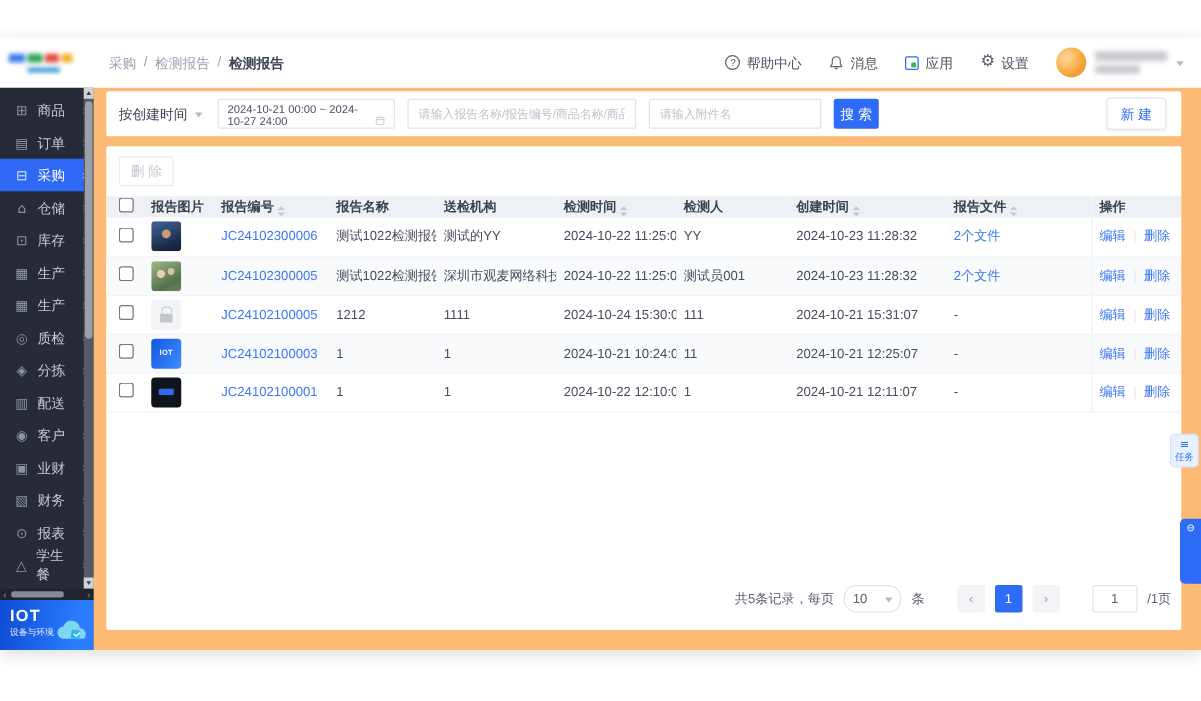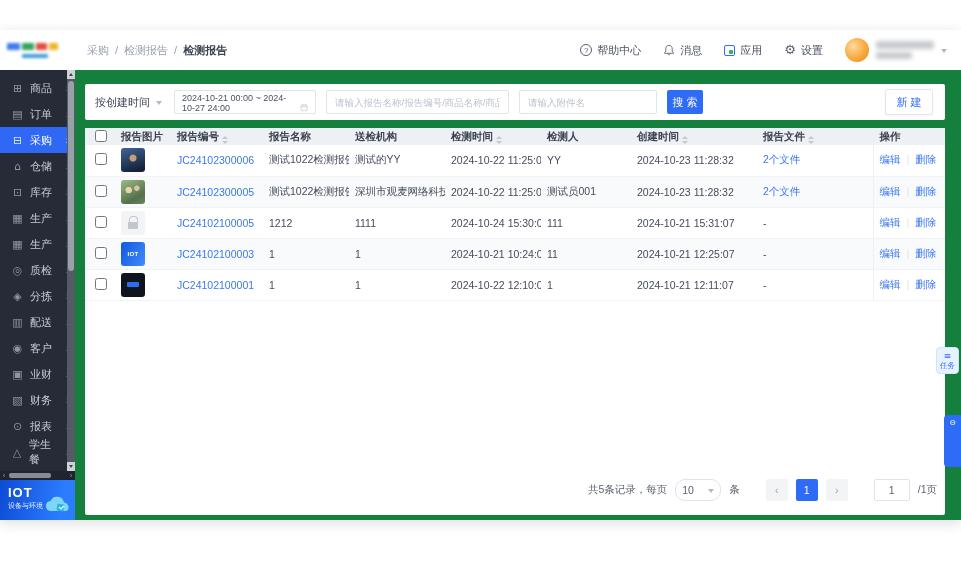--- a/index.html
+++ b/index.html
@@ -62,21 +62,21 @@
   .hs-arrow { width:8px; color:#9096a0; font-size:8px; line-height:9px; text-align:center; }
   .hs-right { margin-left:auto; }
   .hs-thumb { width:42px; height:5px; background:#868c96; border-radius:2px; margin-left:1px; }
   .iot { position:absolute; left:0; bottom:0; width:75px; height:40px; overflow:hidden;
          background:linear-gradient(100deg,#0d4bd4 0%,#2b7cff 80%); color:#fff; padding:5px 0 0 8px; cursor:pointer; }
   .iot-title { font-size:13px; font-weight:bold; letter-spacing:1px; }
   .iot-sub { font-size:7px; opacity:.9; margin-top:1px; }
   .iot-cloud { position:absolute; right:2px; bottom:3px; }
 
   
-  .main { flex:1; background:#15803d; padding:14px 16px 0 10px; position:relative; }
+  .main { flex:1; background:#fdba74; padding:3px 16px 0 10px; position:relative; }
 
   .filter-card { background:#fff; border-radius:2px; height:36px; display:flex; align-items:center;
                  gap:10px; padding:0 8px; }
   .select-plain { display:flex; align-items:center; gap:6px; color:#3c4352; font-size:11px;
                   padding:0 2px; cursor:pointer; }
   .inputbox { height:24px; border:1px solid #dfe3ea; border-radius:2px; background:#fff;
               display:flex; align-items:flex-end; padding:0 7px; color:#4a5160; }
   .date-input { width:142px; font-size:9px; justify-content:space-between; gap:4px; cursor:pointer; }
   .txt-input { height:24px; border:1px solid #dfe3ea; border-radius:2px; padding:0 8px;
                font-size:9.5px; color:#4a5160; font-family:inherit; outline:none; }
@@ -323,20 +323,23 @@
                 <path d="M2 6.5h12M5.5 1.5v3M10.5 1.5v3" stroke="#c0c4cc" stroke-width="1.3" fill="none"></path>
               </svg>
           </span>
           <input class="txt-input in-keyword" type="text" placeholder="请输入报告名称/报告编号/商品名称/商品编码" style="">
           <input class="txt-input in-attach" type="text" placeholder="请输入附件名" style="">
           <button class="search-btn">搜 索</button>
           <button class="new-btn">新 建</button>
         </div>
 
         <div class="table-card">
+          <div class="toolbar">
+            <button class="del-btn" disabled="">删 除</button>
+          </div>
 
           <table>
             <colgroup>
               <col style="width:30px">
                 <col style="width:56px">
                 <col style="width:92px">
                 <col style="width:86px">
               <col style="width:96px">
                 <col style="width:96px">
                 <col style="width:90px">

